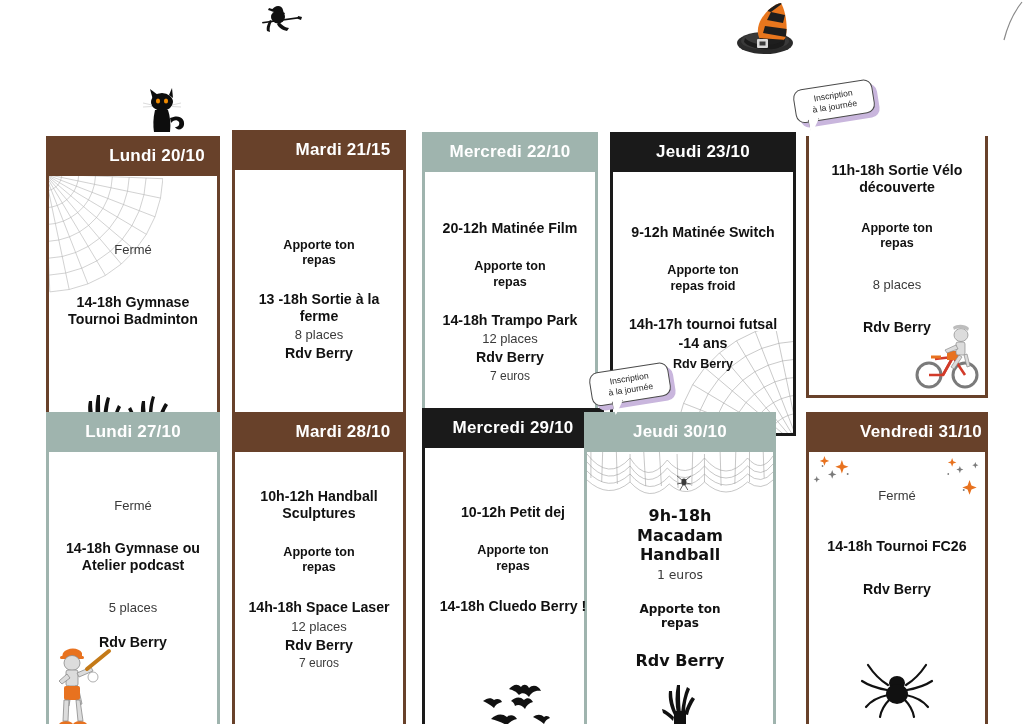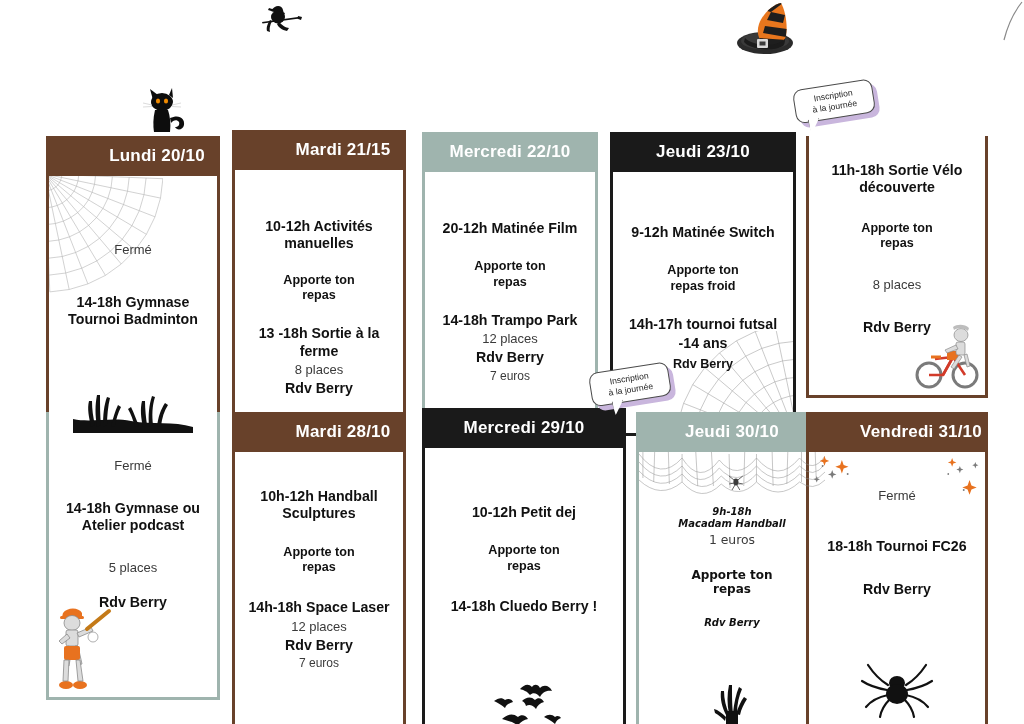--- a/index.html
+++ b/index.html
@@ -87,21 +87,21 @@
   }
   .ln { text-align: center; line-height: 1.22; color: #111; white-space: pre-line; }
   .ln.big     { font-size: 14.2px; font-weight: bold; }
   .ln.med     { font-size: 12.6px; font-weight: bold; }
   .ln.light   { font-size: 13px; font-weight: normal; color: #3a3a3a; }
   .ln.small   { font-size: 12px; font-weight: normal; color: #3a3a3a; }
   .ln.rdv     { font-size: 14.2px; font-weight: bold; }
 
   
   .round-face .ln { font-family: "DejaVu Sans", sans-serif; }
-  .round-face .ln.big, .round-face .ln.rdv { font-size: 10px; font-style: italic; }
+  .round-face .ln.big, .round-face .ln.rdv { font-size: 16px; }
   .round-face .ln.med { font-size: 12px; }
   .round-face .ln.light { font-size: 12.4px; }
 
   
   .bubble {
     position: absolute;
     width: 84px;
     z-index: 20;
   }
   .bubble .shadow {
@@ -275,22 +275,20 @@
       </div>
     </div>
     <div class="card th-brown" style="left: 232px; top: 130px; width: 174px; height: 266px;">
       <div class="card-header">
         <span>Mardi 21/15</span>
       </div>
       <div class="card-inner">
         <div class="card-body">
           <div class="lines">
             <div style="height: 34px;"></div>
-            <div class="ln big">10-12h Activités
-manuelles</div>
             <div style="height: 20px;"></div>
             <div class="ln med">Apporte ton
 repas</div>
             <div style="height: 22px;"></div>
             <div class="ln big">13 -18h Sortie à la ferme</div>
             <div style="height: 2px;"></div>
             <div class="ln light">8 places</div>
             <div style="height: 2px;"></div>
             <div class="ln rdv">Rdv Berry</div>
           </div>
@@ -397,20 +395,23 @@
 repas</div>
             <div style="height: 26px;"></div>
             <div class="ln light">8 places</div>
             <div style="height: 26px;"></div>
             <div class="ln rdv">Rdv Berry</div>
           </div>
         </div>
       </div>
     </div>
     <div class="card th-sage" style="left: 46px; top: 412px; width: 174px; height: 288px;">
+      <div class="card-header">
+        <span>Lundi 27/10</span>
+      </div>
       <div class="card-inner">
         <div class="card-body">
           <svg class="art skel-bat" viewBox="0 0 62 88">
       <g fill="#e8721f">
               <path d="M12 8 C16 2 28 2 31 8 L31 12 L11 12 Z"></path>
               <rect x="9" y="11" width="24" height="3" rx="1.5"></rect>
             </g>
       <g fill="#dcdcdc" stroke="#8a8a8a" stroke-width="0.8">
         <ellipse cx="21" cy="18" rx="8" ry="7.5"></ellipse>
         <rect x="15" y="25" width="12" height="16" rx="2"></rect>
@@ -467,21 +468,21 @@
             <div style="height: 2px;"></div>
             <div class="ln light">12 places</div>
             <div style="height: 2px;"></div>
             <div class="ln rdv">Rdv Berry</div>
             <div style="height: 2px;"></div>
             <div class="ln small">7 euros</div>
           </div>
         </div>
       </div>
     </div>
-    <div class="card th-black" style="left: 422px; top: 408px; width: 204px; height: 292px;">
+    <div class="card th-black" style="left: 422px; top: 408px; width: 182px; height: 292px;">
       <div class="card-header">
         <span>Mercredi 29/10</span>
       </div>
       <div class="card-inner">
         <div class="card-body">
           <svg class="art bats" viewBox="0 0 92 48">
       <g fill="#111">
         <path d="M42 8 C46 4 50 2 54 6 C56 3 60 3 62 7 C66 3 72 5 74 10 C68 9 64 12 62 16 C59 12 55 11 52 14 C49 10 45 9 42 8 Z"></path>
         <path d="M44 20 C48 16 53 15 57 19 C60 16 64 17 66 21 C62 22 59 25 58 28 C55 24 51 23 48 25 C47 22 46 21 44 20 Z"></path>
         <path d="M16 20 C20 17 24 16 27 19 C30 17 34 18 35 21 C31 22 28 24 27 27 C24 24 20 22 16 20 Z"></path>
@@ -494,21 +495,21 @@
             <div class="ln big">10-12h Petit dej</div>
             <div style="height: 22px;"></div>
             <div class="ln med">Apporte ton
 repas</div>
             <div style="height: 24px;"></div>
             <div class="ln big">14-18h Cluedo Berry !</div>
           </div>
         </div>
       </div>
     </div>
-    <div class="card th-sage" style="left: 636px; top: 412px; width: 192px; height: 288px;">
+    <div class="card th-sage" style="left: 584px; top: 412px; width: 192px; height: 288px;">
       <div class="card-header">
         <span>Jeudi 30/10</span>
       </div>
       <div class="card-inner">
         <div class="card-body round-face">
           <svg class="art web-top" viewBox="0 0 190 54" preserveAspectRatio="none">
       <g stroke="#8f8f8f" stroke-width="0.6" fill="none">
         <path d="M0 2 Q22 30 44 6 Q62 34 82 8 Q100 30 120 6 Q142 32 164 6 Q178 22 190 4"></path>
         <path d="M0 10 Q22 36 44 14 Q62 40 82 16 Q100 36 120 14 Q142 38 164 14 Q178 28 190 12"></path>
         <path d="M0 19 Q22 42 44 22 Q64 46 84 24 Q102 42 120 22 Q142 44 164 22 Q178 34 190 20"></path>
@@ -599,21 +600,21 @@
         <path d="M48 38 C58 40 65 44 70 50"></path>
         <path d="M46 42 C52 48 55 54 56 60"></path>
       </g>
       <ellipse cx="39" cy="26" rx="8" ry="7" fill="#111"></ellipse>
       <ellipse cx="39" cy="37" rx="11" ry="10" fill="#111"></ellipse>
     </svg>
           <div class="lines">
             <div style="height: 22px;"></div>
             <div class="ln light">Fermé</div>
             <div style="height: 34px;"></div>
-            <div class="ln big">18-18h Tournoi FC26</div>
+            <div class="ln big">14-18h Tournoi FC26</div>
             <div style="height: 26px;"></div>
             <div class="ln rdv">Rdv Berry</div>
           </div>
         </div>
       </div>
     </div>
   </div>
 
 <div class="bubble" id="bubble-vendredi">
   <div class="shadow"></div>

